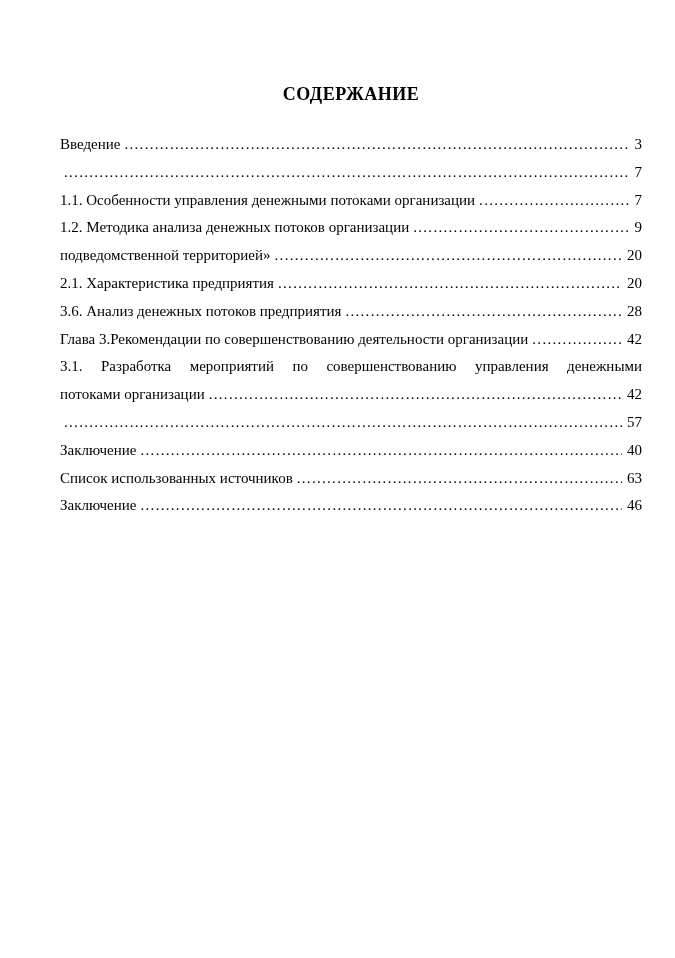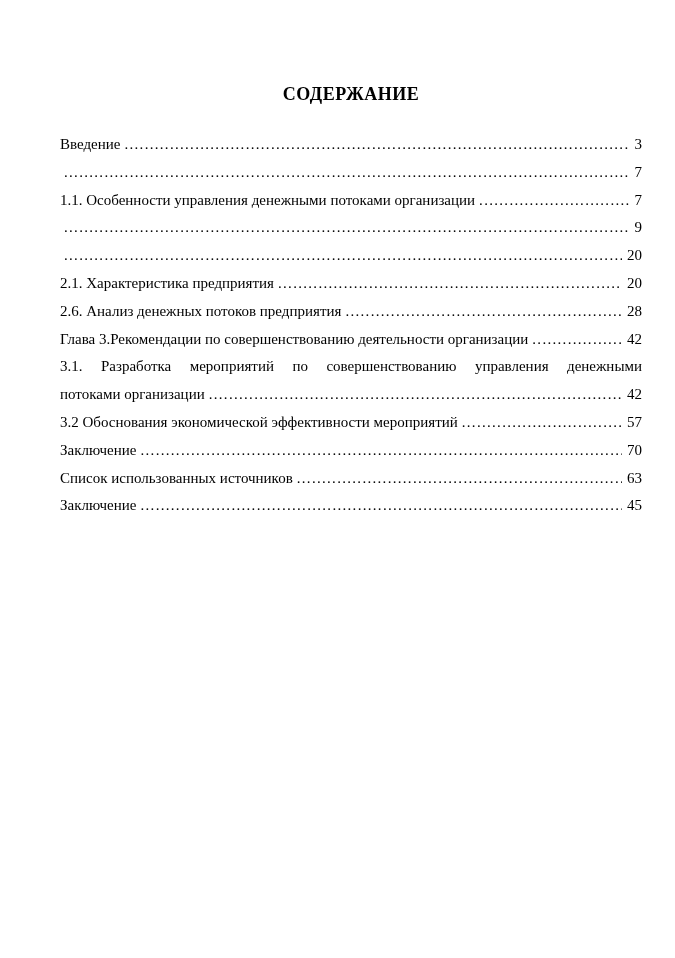--- a/index.html
+++ b/index.html
@@ -79,62 +79,63 @@
       <div class="toc-line">
         <span class="dots"></span>
         <span class="page-num">7</span>
       </div>
       <div class="toc-line">
         <span class="entry-text">1.1. Особенности управления денежными потоками организации</span>
         <span class="dots"></span>
         <span class="page-num">7</span>
       </div>
       <div class="toc-line">
+        <span class="entry-text">1.2. Методика анализа денежных потоков организации</span>
         <span class="dots"></span>
         <span class="page-num">9</span>
       </div>
       <div class="toc-line">
+        <span class="entry-text">подведомственной территорией»</span>
         <span class="dots"></span>
         <span class="page-num">20</span>
       </div>
       <div class="toc-line">
         <span class="entry-text">2.1. Характеристика предприятия</span>
         <span class="dots"></span>
         <span class="page-num">20</span>
       </div>
       <div class="toc-line">
-        <span class="entry-text">2.6. Анализ денежных потоков предприятия</span>
+        <span class="entry-text">3.6. Анализ денежных потоков предприятия</span>
         <span class="dots"></span>
         <span class="page-num">28</span>
       </div>
       <div class="toc-line">
         <span class="entry-text">Глава 3.Рекомендации по совершенствованию деятельности организации</span>
         <span class="dots"></span>
         <span class="page-num">42</span>
       </div>
       <div class="toc-line justify"><span class="entry-text">3.1. Разработка мероприятий по совершенствованию управления денежными</span></div>
       <div class="toc-line">
         <span class="entry-text">потоками организации</span>
         <span class="dots"></span>
         <span class="page-num">42</span>
       </div>
       <div class="toc-line">
-        <span class="entry-text">3.2 Обоснования экономической эффективности мероприятий</span>
         <span class="dots"></span>
         <span class="page-num">57</span>
       </div>
       <div class="toc-line">
         <span class="entry-text">Заключение</span>
         <span class="dots"></span>
-        <span class="page-num">70</span>
+        <span class="page-num">40</span>
       </div>
       <div class="toc-line">
         <span class="entry-text">Список использованных источников</span>
         <span class="dots"></span>
         <span class="page-num">63</span>
       </div>
       <div class="toc-line">
         <span class="entry-text">Заключение</span>
         <span class="dots"></span>
-        <span class="page-num">45</span>
+        <span class="page-num">46</span>
       </div>
     </div>
 </div>
 
 </body></html>

